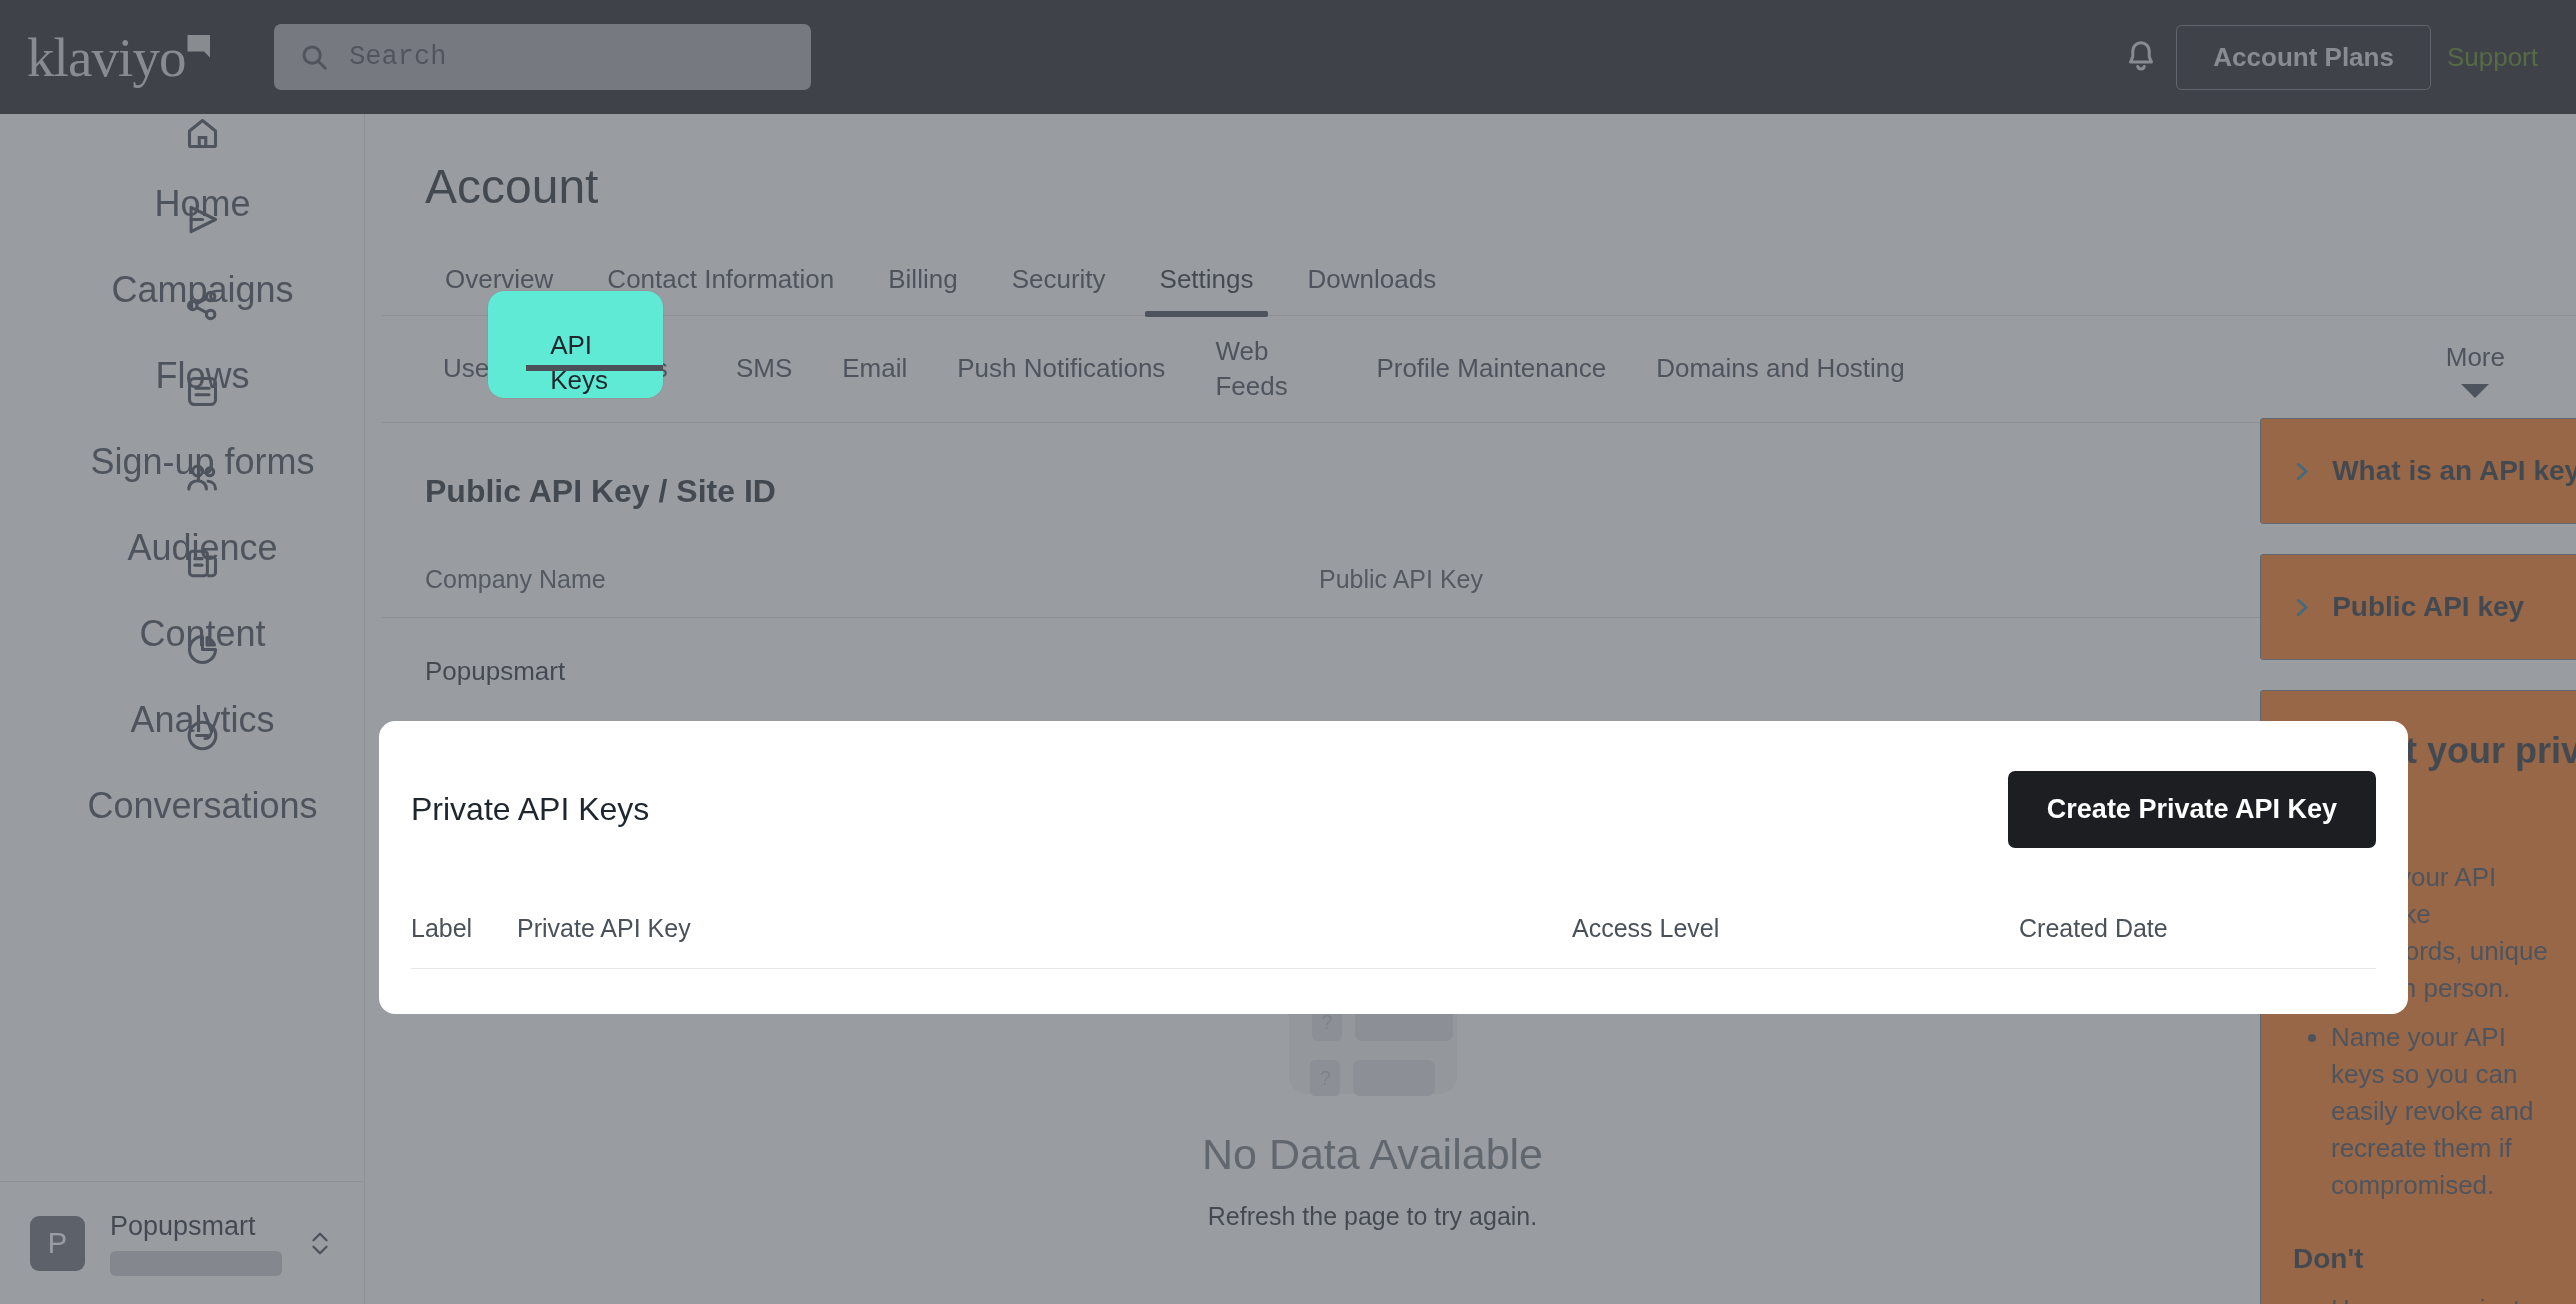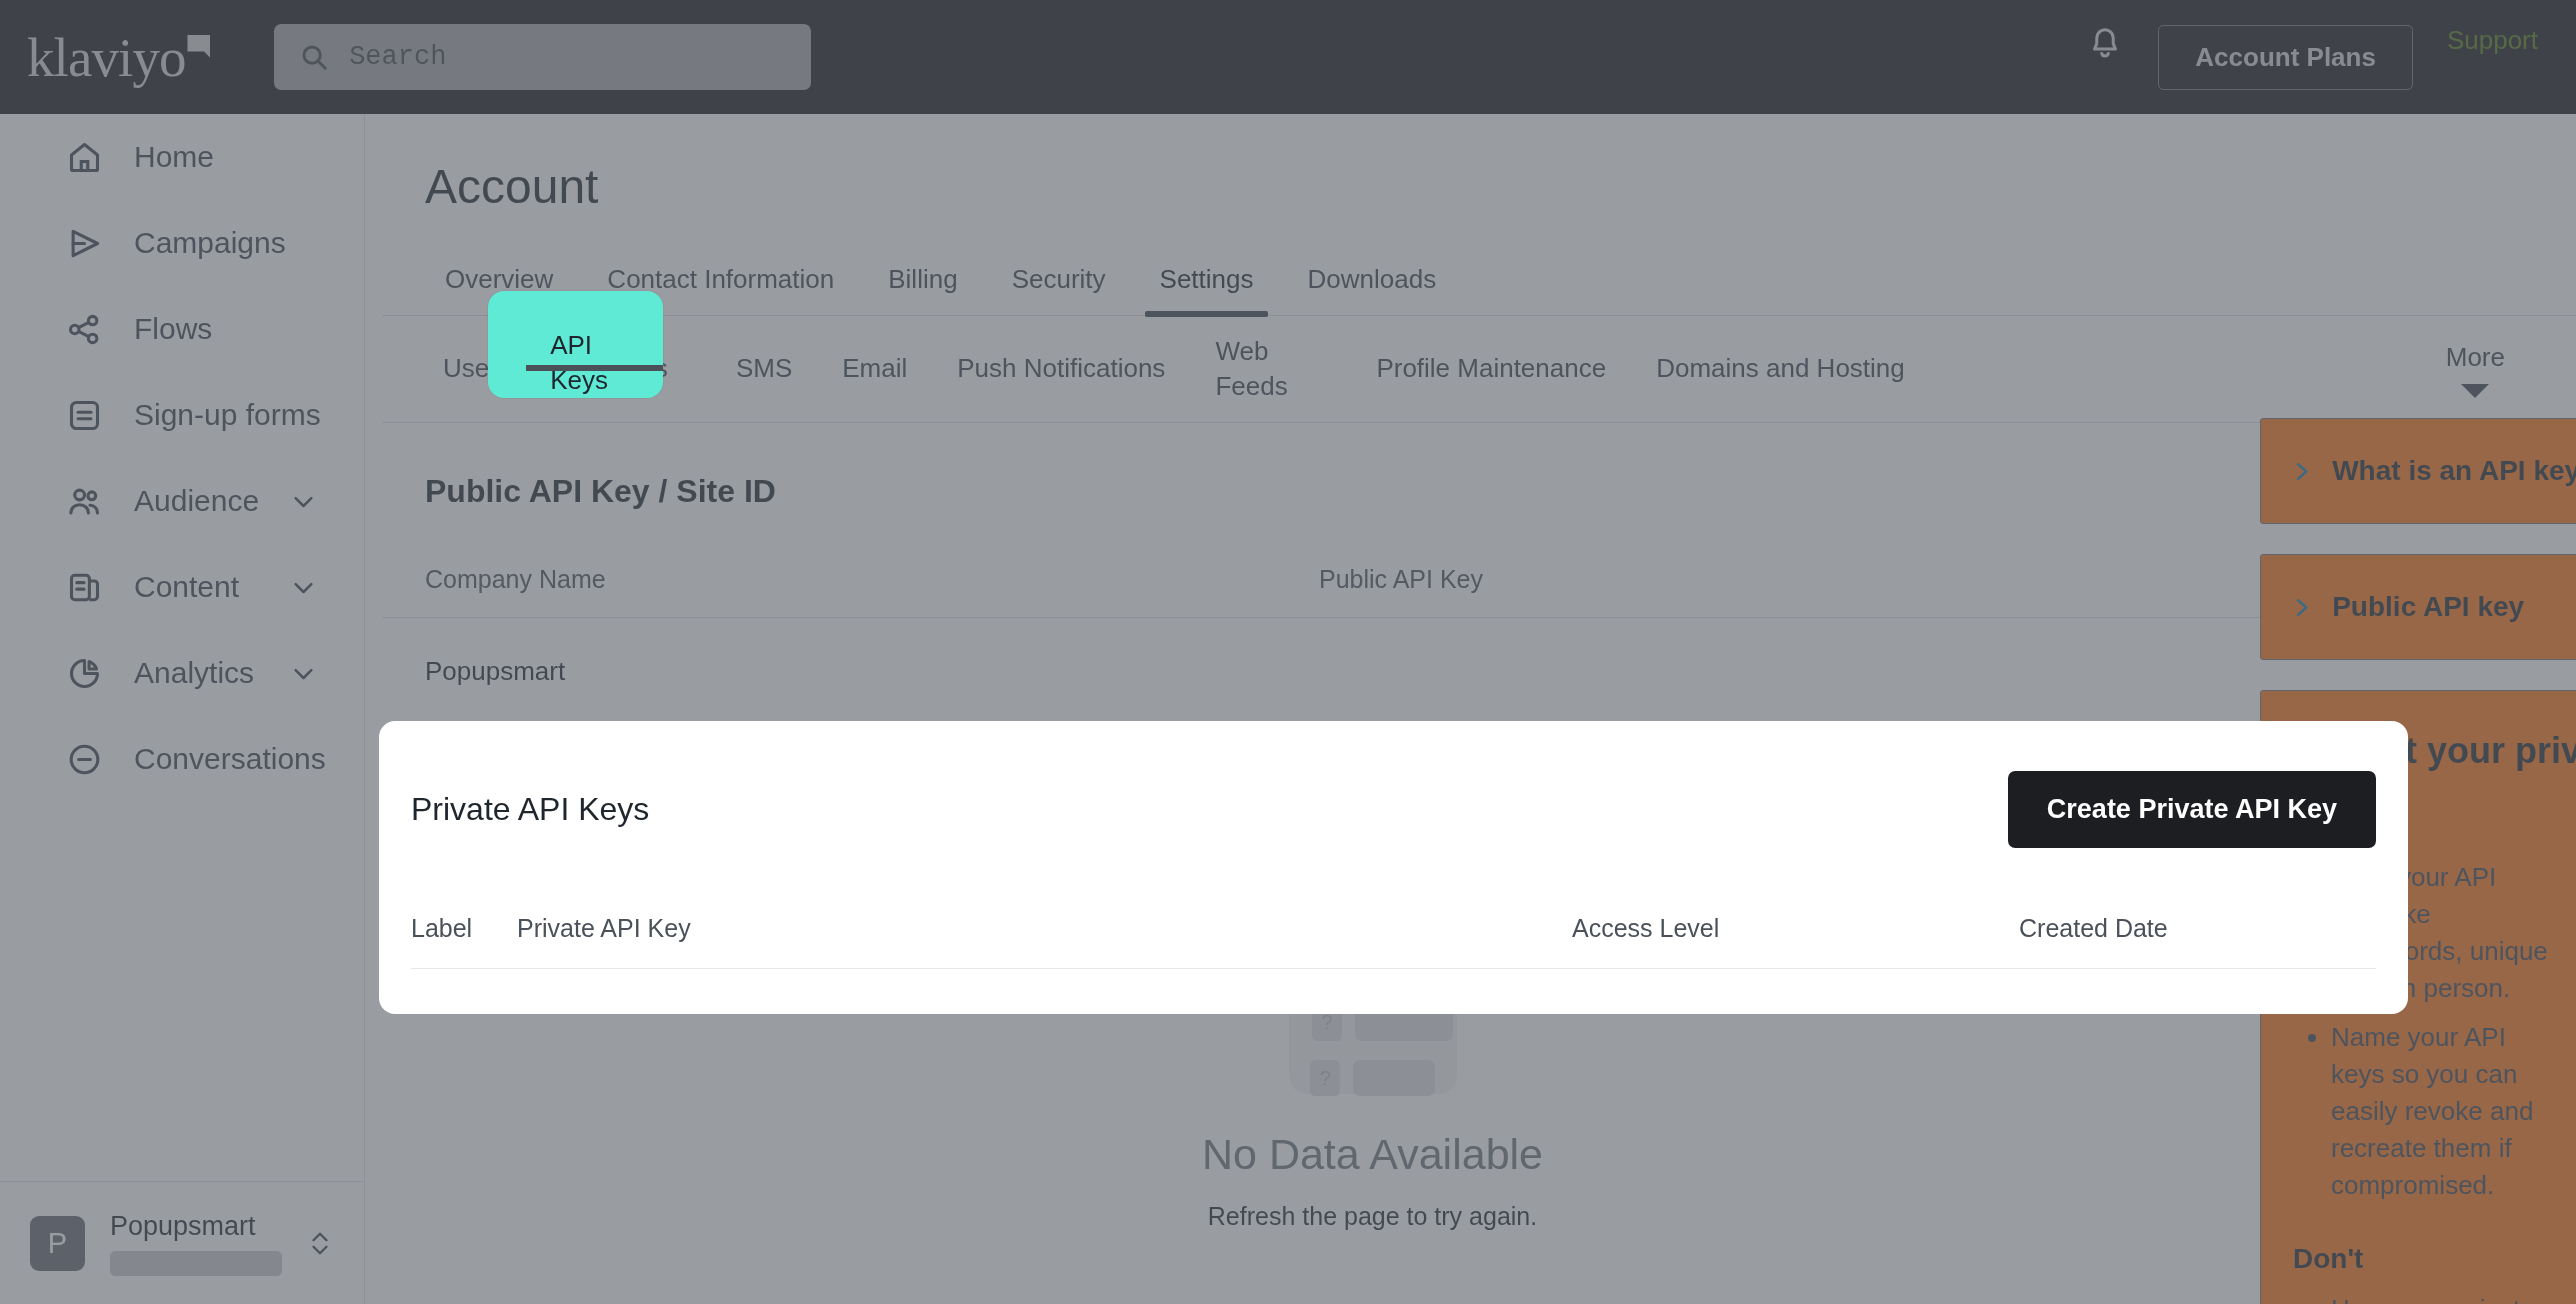--- a/index.html
+++ b/index.html
@@ -62,22 +62,22 @@
     font-family: Liberation Mono, monospace;
   }
   .search-icon { width: 30px; height: 30px; flex: none; }
   .search-ph {
     color: #41464d;
     font-size: 27px;
   }
   .topbar-right {
     margin-left: auto;
     display: flex;
-    align-items: flex-start;
-    gap: 34px;
+    align-items: center;
+    gap: 16px;
     margin-right: 38px;
   }
   .bell-icon { width: 38px; height: 38px; }
   .btn-outline {
     border: 1.8px solid #6f747b;
     border-radius: 5.4px;
     color: #d3d4d6;
     font-size: 26px;
     font-weight: bold;
     padding: 16px 36px;
@@ -95,24 +95,25 @@
     position: absolute;
     top: 114px; left: 0;
     width: 365px; height: 1190px;
     background: #ffffff;
     border-right: 1.8px solid #e3e4e6;
   }
   .nav-item {
     display: flex;
     align-items: center;
     height: 86px;
-    padding-left: 65px;
+    padding-left: 41px;
     gap: 30px;
     color: #3c434d;
-    font-size: 30px;
+    font-size: 36px;
+    flex-direction: column;
   }
   .nav-item .nav-ico { width: 39px; height: 39px; flex: none; }
   .nav-label { white-space: nowrap; }
   .nav-chev {
     margin-left: auto;
     margin-right: 47px;
     width: 27px; height: 27px;
   }
 
   .account-switcher {

